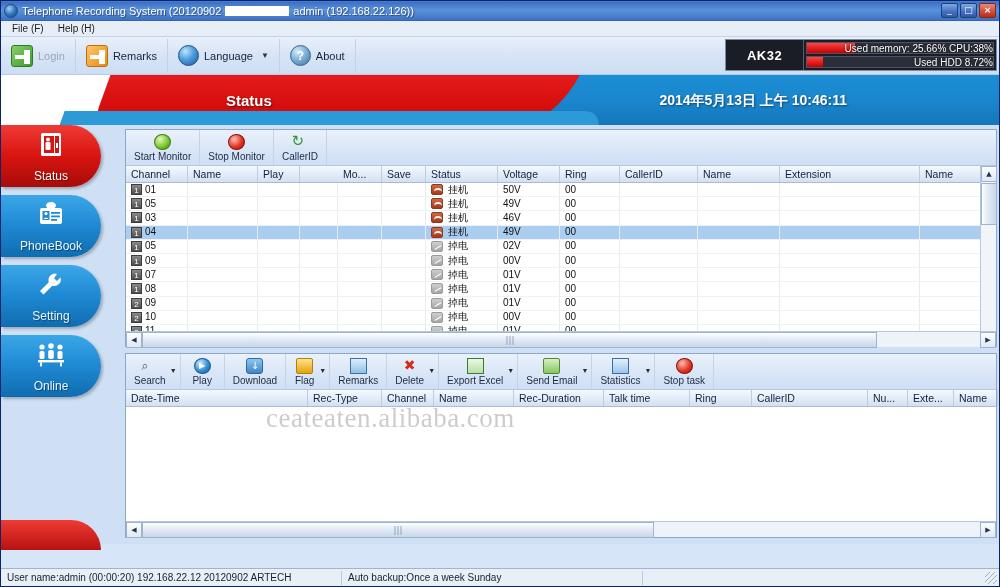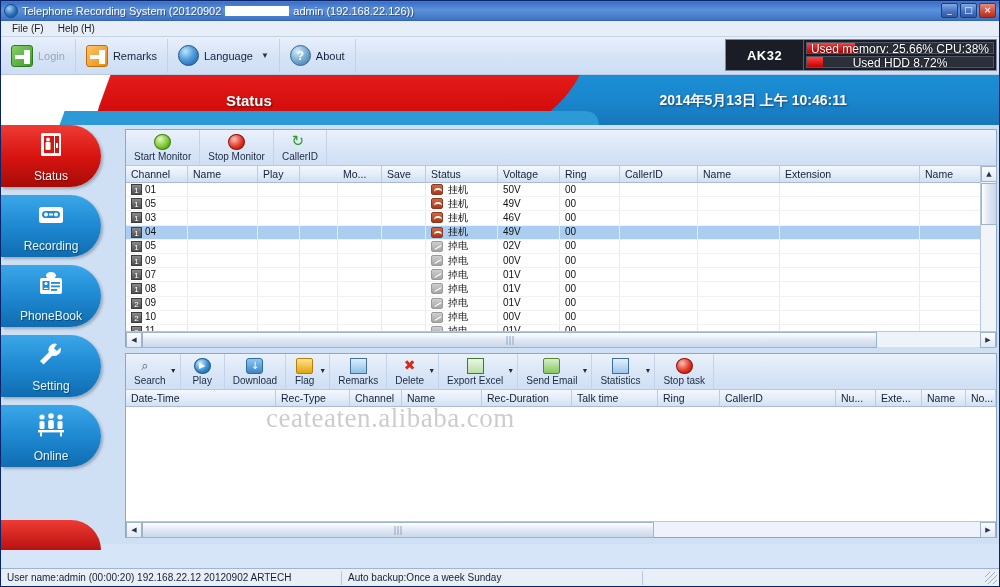--- a/index.html
+++ b/index.html
@@ -145,21 +145,21 @@
     position: relative; height: 13px;
     background: #2a2f3a; border: 1px solid #4e5666;
     overflow: hidden;
   }
   .bar .fill {
     position: absolute; left: 0; top: 0; bottom: 0;
     background: linear-gradient(to bottom, #ff4343, #c50000);
   }
   .bar .lbl {
     position: relative; z-index: 2;
-    text-align: center; color: #fff; font-size: 12px; line-height: 12px;
+    text-align: right; color: #fff; font-size: 10px; line-height: 12px;
     text-shadow: 0 0 2px #000;
     white-space: nowrap;
   }
 
   
   .banner {
     position: relative;
     height: 50px;
     background: linear-gradient(to bottom, #1b8ed4 0%, #1a86cd 50%, #1676bb 100%);
     overflow: hidden;
@@ -515,32 +515,20 @@
             <rect x="8" y="5" width="10" height="17" fill="#d81410"></rect>
             <circle cx="12" cy="8.5" r="2" fill="#ffffff"></circle>
             <rect x="9.5" y="11" width="5" height="8" rx="1" fill="#ffffff"></rect>
             <rect x="19" y="5" width="4" height="17" fill="#d81410"></rect>
             <rect x="20" y="12" width="2" height="5" fill="#ffffff"></rect>
           </svg>
         </span>
         <span class="s-label">Status</span>
       </div>
 
-      <div class="side-item">
-        <span class="s-ico">
-          <svg width="30" height="28" viewBox="0 0 30 28">
-            <rect x="3" y="6" width="24" height="16" rx="2.5" fill="#ffffff"></rect>
-            <rect x="6" y="10" width="18" height="7" rx="3.5" fill="#1f8ad3"></rect>
-            <circle cx="10" cy="13.5" r="2" fill="#ffffff"></circle>
-            <circle cx="20" cy="13.5" r="2" fill="#ffffff"></circle>
-            <rect x="13" y="12.5" width="4" height="2" fill="#ffffff"></rect>
-          </svg>
-        </span>
-        <span class="s-label">Recording</span>
-      </div>
 
       <div class="side-item">
         <span class="s-ico">
           <svg width="30" height="28" viewBox="0 0 30 28">
             <ellipse cx="15" cy="4.5" rx="5" ry="3.5" fill="#ffffff"></ellipse>
             <rect x="4" y="7" width="22" height="16" rx="2" fill="#ffffff"></rect>
             <rect x="6.5" y="10" width="7" height="9" fill="#1f8ad3"></rect>
             <circle cx="10" cy="12.6" r="1.6" fill="#ffffff"></circle>
             <path d="M7.4 18 q2.6 -3 5.2 0 z" fill="#ffffff"></path>
             <rect x="15" y="11" width="9" height="1.8" fill="#1f8ad3"></rect>
@@ -908,21 +896,21 @@
             <span class="p-caret">▼</span>
           </div>
           <div class="ptb">
             <span class="p-ico ic-circle-red"></span>
             <span>Stop task</span>
           </div>
         </div>
 
       <div class="grid" style="height:147px;">
         <div class="grid-header" id="records-header">
-            <div class="gh" style="width: 150px;">Date-Time</div>
+            <div class="gh" style="width: 182px;">Date-Time</div>
             <div class="gh" style="width: 74px;">Rec-Type</div>
             <div class="gh" style="width: 52px;">Channel</div>
             <div class="gh" style="width: 80px;">Name</div>
             <div class="gh" style="width: 90px;">Rec-Duration</div>
             <div class="gh" style="width: 86px;">Talk time</div>
             <div class="gh" style="width: 62px;">Ring</div>
             <div class="gh" style="width: 116px;">CallerID</div>
             <div class="gh" style="width: 40px;">Nu...</div>
             <div class="gh" style="width: 46px;">Exte...</div>
             <div class="gh" style="width: 44px;">Name</div>

